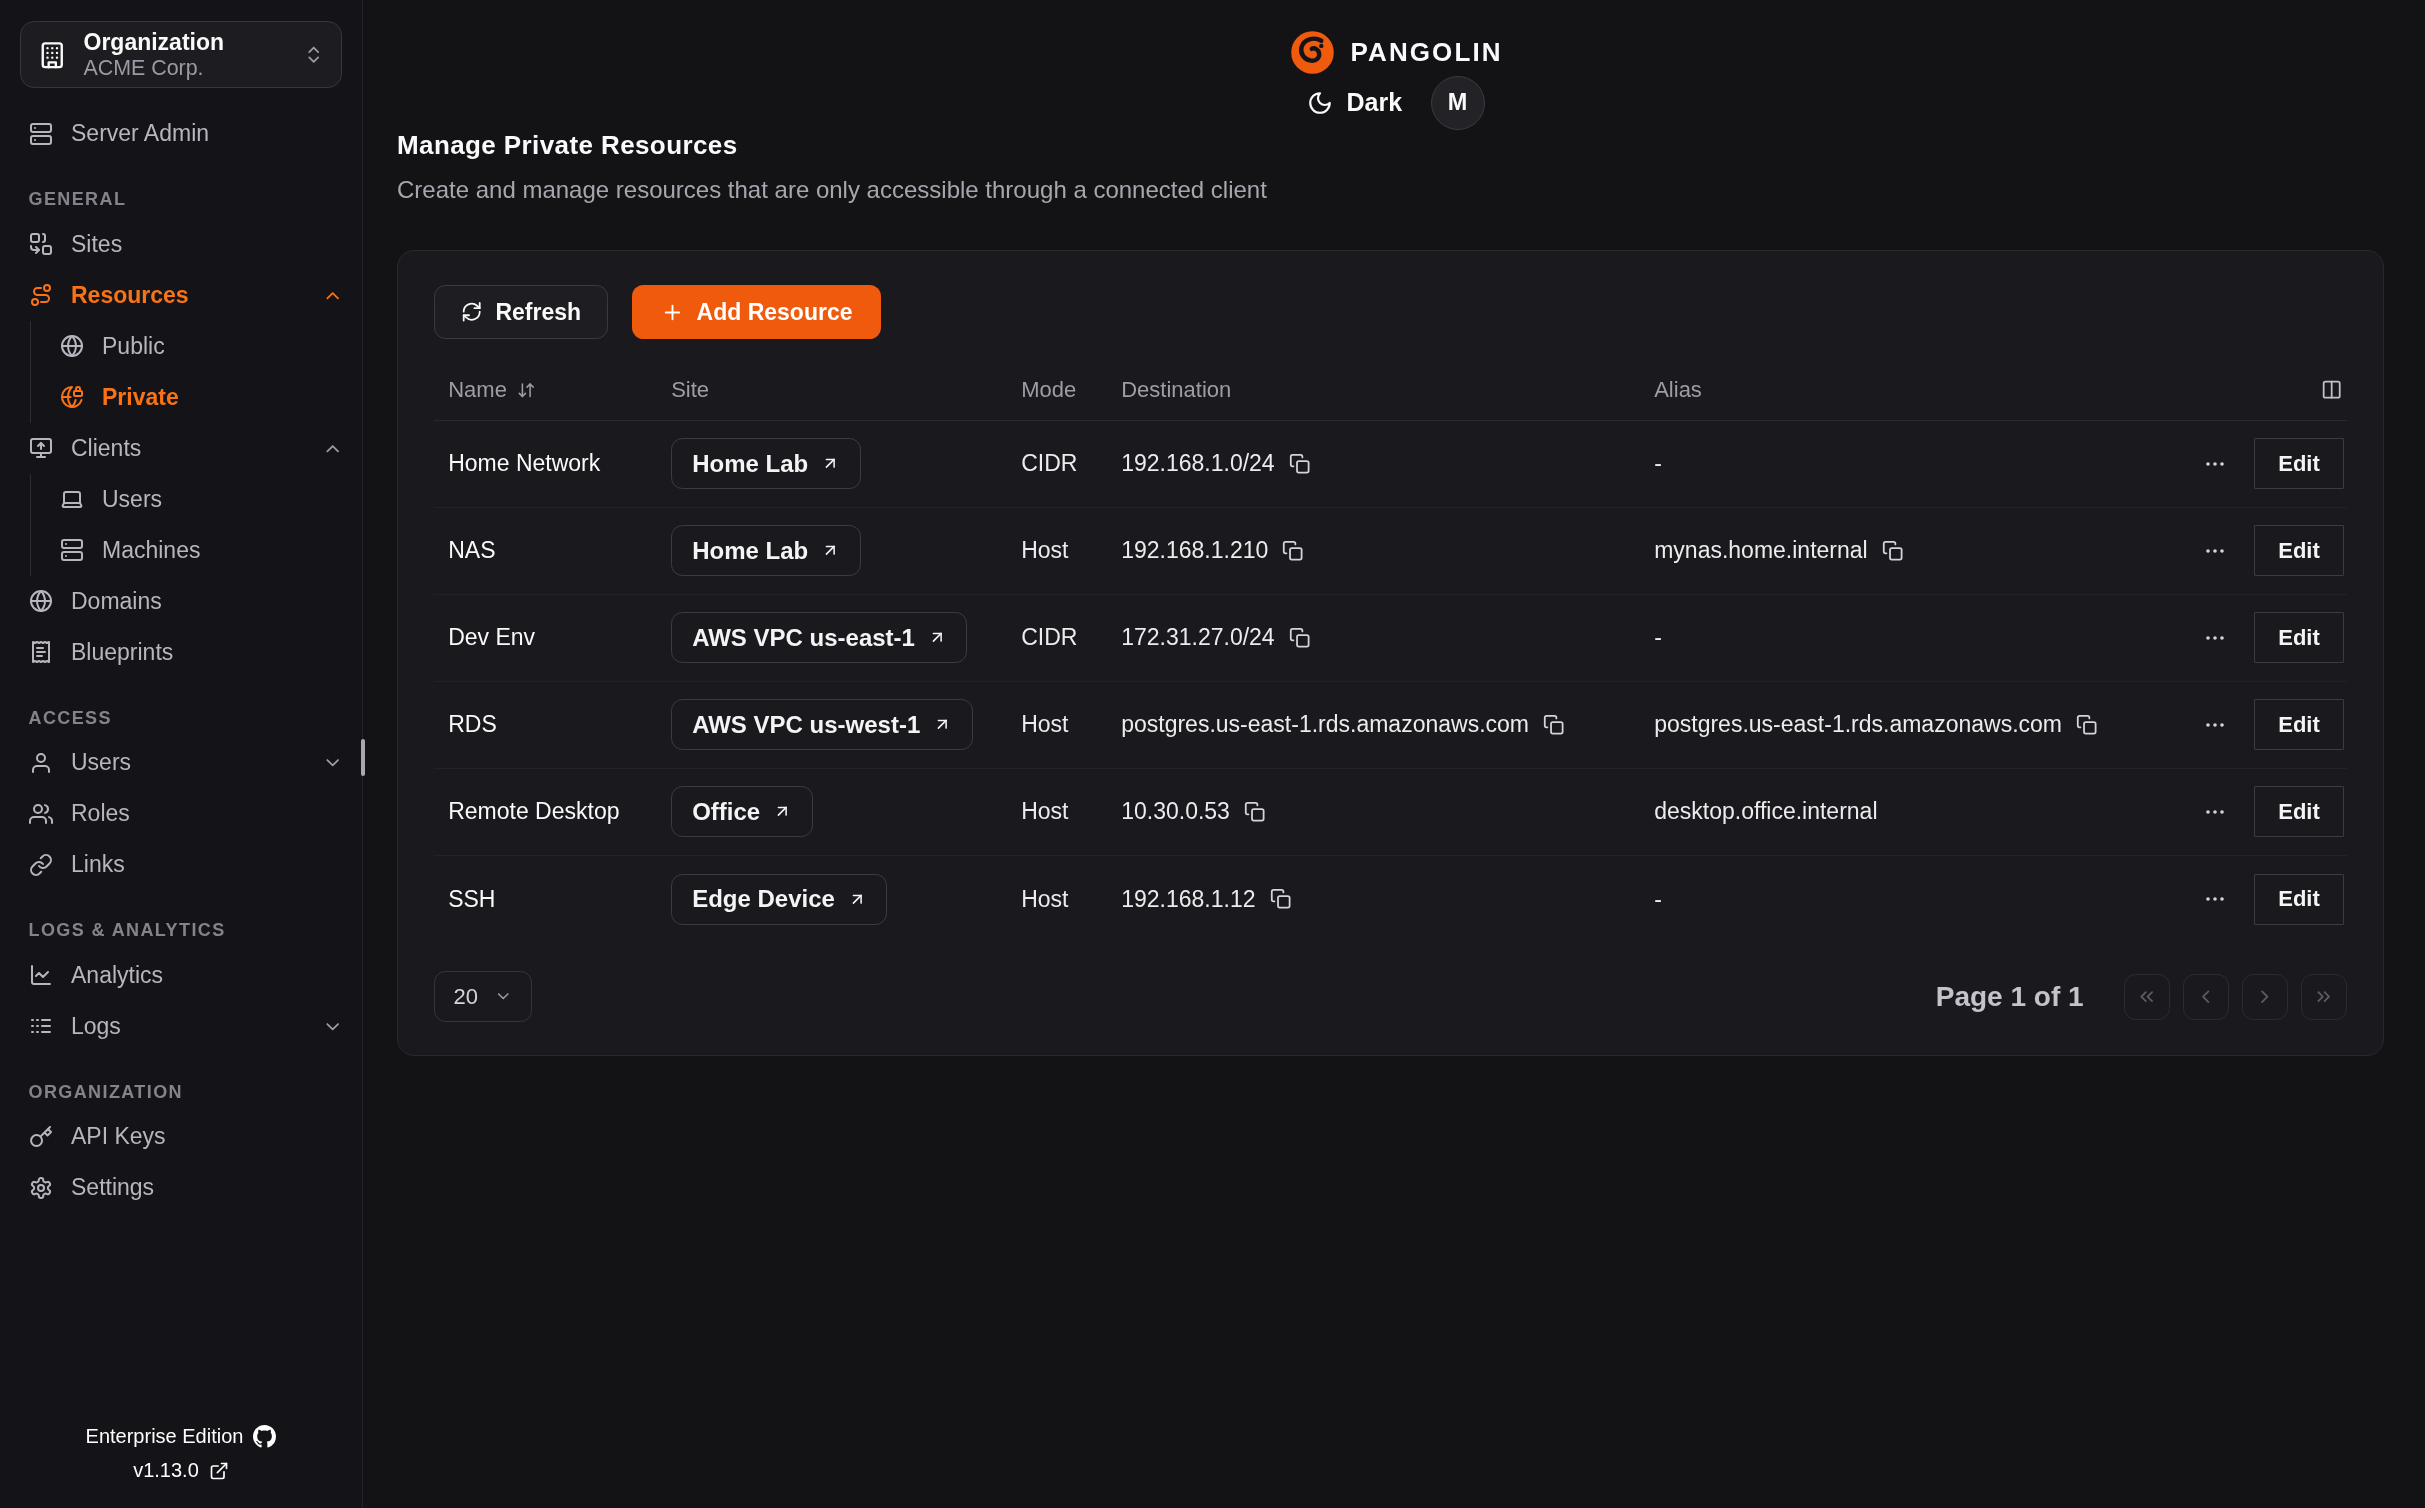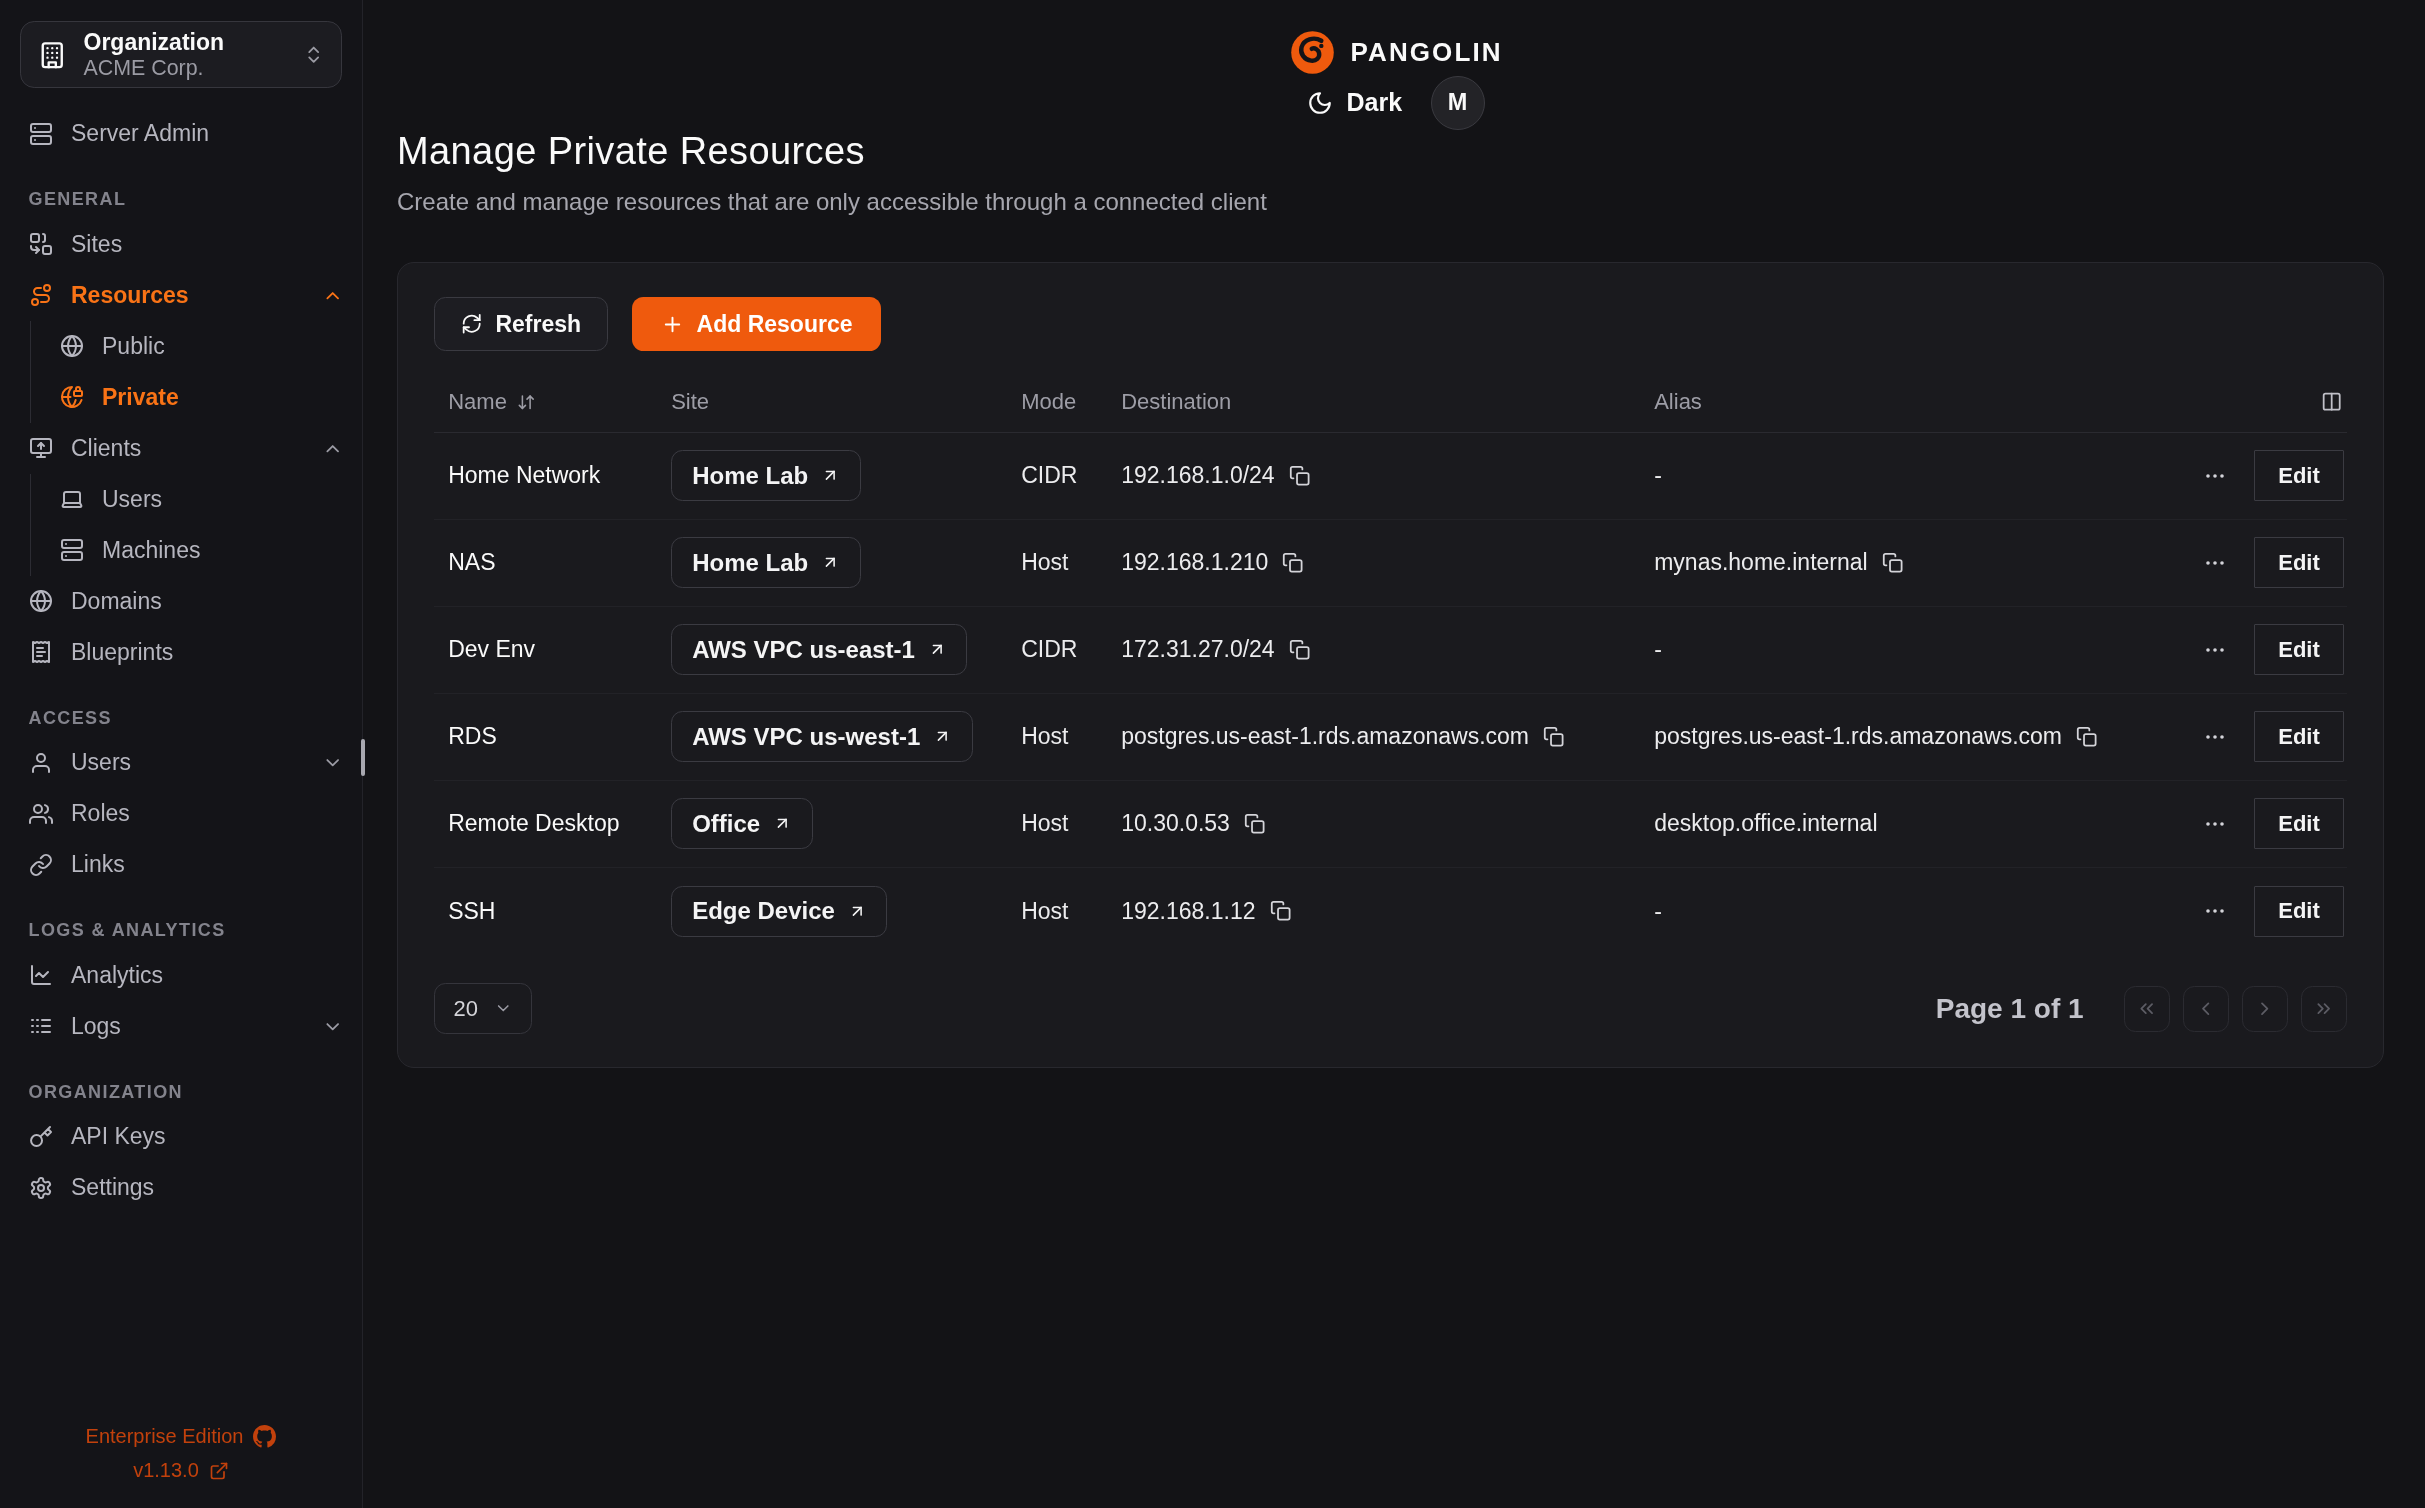--- a/index.html
+++ b/index.html
@@ -22,37 +22,37 @@
   .nav-item { height:51px; display:flex; align-items:center; gap:18.5px; padding-left:28.5px;
     color:#b6b6bf; font-size:23px; cursor:pointer; border-radius:10px; }
   .nav-item .chev { margin-left:auto; color:#9b9ba4; }
   .nav-item.active { color:#f97316; font-weight:700; }
   .nav-item.active .chev { color:#f97316; }
   .nav-heading { margin:30px 0 8.5px 0; padding-left:28.5px; font-size:18px; font-weight:700;
     letter-spacing:1.4px; color:#83838c; }
   .sub-list { border-left:1.4px solid #2c2c33; margin-left:30px; padding-left:28.5px; }
   .sub-list .nav-item { padding-left:0; }
   .sub-list .nav-item.active { font-weight:700; }
-  .side-footer { padding-bottom:26px; text-align:right; color:#c2410c; font-size:20px; }
+  .side-footer { padding-bottom:26px; text-align:right; color:#ffffff; font-size:20px; }
   .side-footer .line { display:flex; align-items:center; justify-content:center; gap:10px; margin-top:11.4px; cursor:pointer; }
   .resize-handle { position:absolute; right:-2.8px; top:739px; width:4.3px; height:37px;
     background:#a8a8b0; border-radius:2.8px; cursor:col-resize; }
 
   
   .main { flex:1; padding:28.5px 31px 0 34px; }
   .topbar { display:flex; align-items:center; justify-content:space-between; height:57px;flex-direction:column; }
   .brand { display:flex; align-items:center; gap:14.2px; }
   .brand-name { font-size:26px; font-weight:700; letter-spacing:2.1px; color:#fafafa; }
   .top-right { display:flex; align-items:center; gap:28.5px; }
   .theme-toggle { display:flex; align-items:center; gap:13px; font-size:25px; font-weight:600; cursor:pointer; }
   .avatar { width:54px; height:54px; border-radius:50%; background:#232327; border:1.4px solid #3a3a40;
     display:flex; align-items:center; justify-content:center; font-weight:700; font-size:23.5px; cursor:pointer; }
 
   .page-head { margin-top:44px; }
-  .page-title { font-size:38px; font-weight:400; letter-spacing:0.4px; }
+  .page-title { font-size:26px; font-weight:700; letter-spacing:0.4px; }
   .page-sub { margin-top:15.7px; font-size:24px; color:#a6a6ae; }
 
   .card { margin:46px 11.4px 0 0; background:#1a1a1e; border:1.4px solid #28282e; border-radius:17px;
     padding:34px 36px 33px 36px; }
   .toolbar { display:flex; align-items:center; justify-content:space-between; }
   .search-box { width:547px; height:54px; border:1.4px solid #39393f; border-radius:11.4px; background:#17171a;
     display:flex; align-items:center; gap:15.7px; padding:0 18.5px; color:#8d8d96; }
   .search-box input { flex:1; background:transparent; border:none; outline:none; color:#e4e4e7;
     font-size:23px; font-family:inherit; }
   .search-box input::placeholder { color:#8d8d96; }

